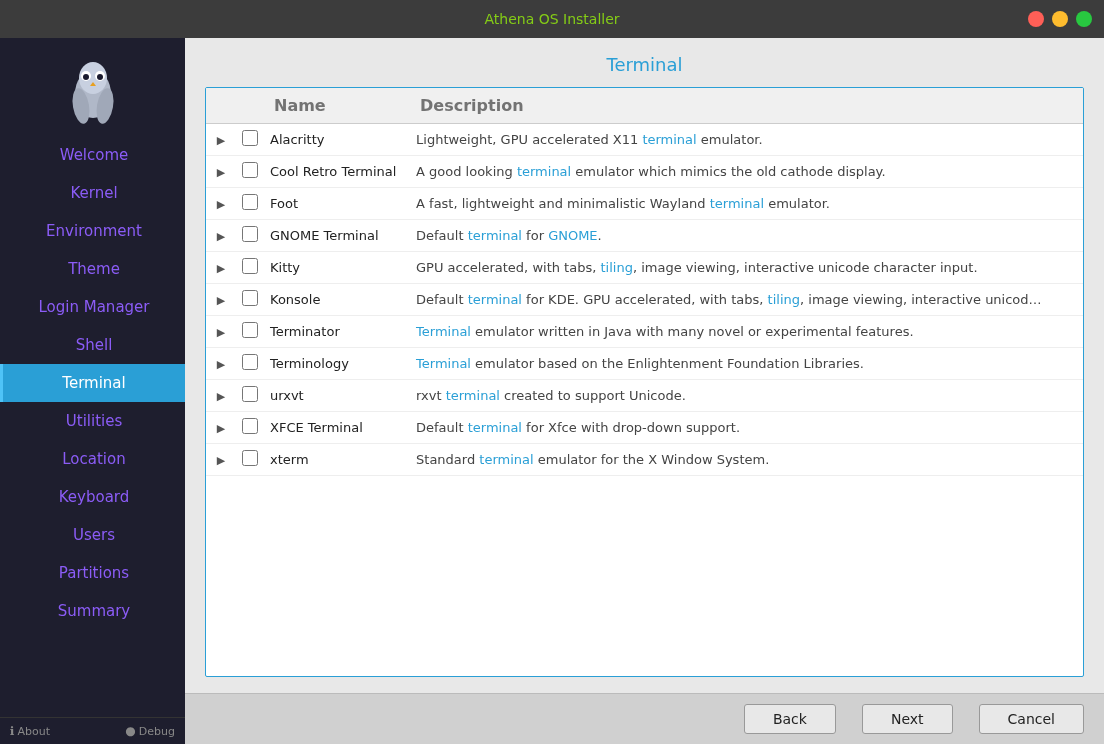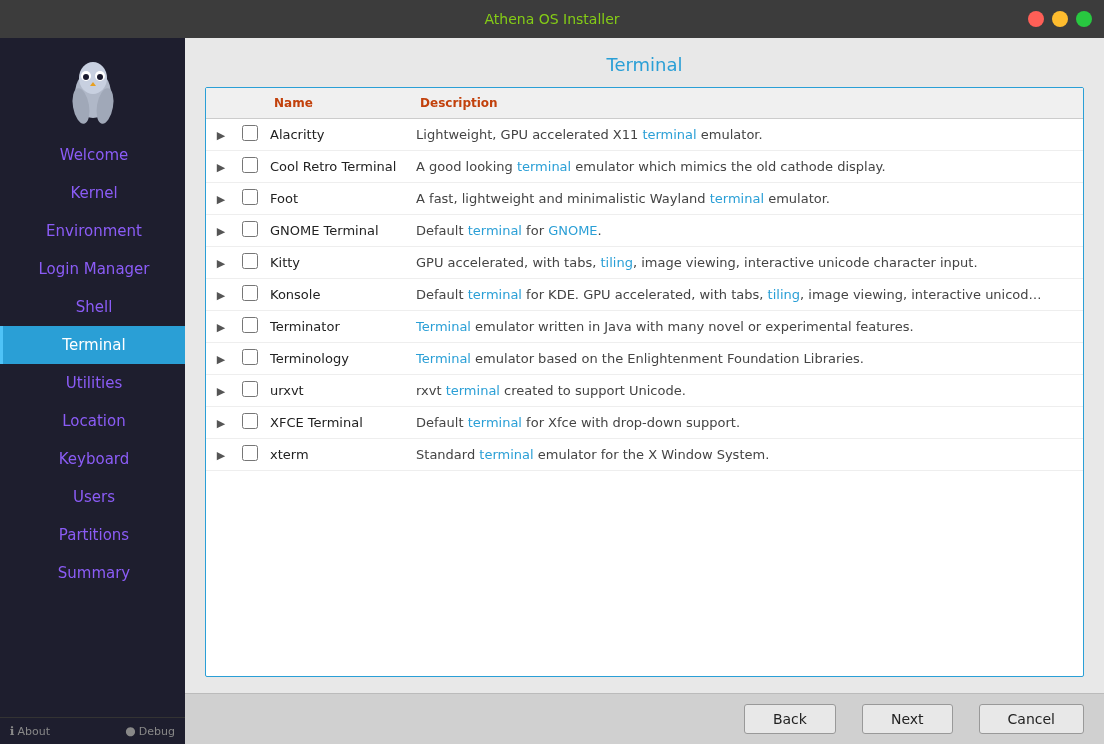--- a/index.html
+++ b/index.html
@@ -143,23 +143,23 @@
       width: 100%;
       border-collapse: collapse;
     }
     thead tr {
       background: #f0f0f0;
     }
     thead th {
       padding: 8px 10px;
       text-align: left;
       font-weight: bold;
-      color: #c2410c;
+      color: #737373;
       border-bottom: 1px solid #cccccc;
-      font-size: 12px;
+      font-size: 16px;
     }
     tbody tr {
       border-bottom: 1px solid #eeeeee;
     }
     tbody td {
       padding: 6px 6px;
       vertical-align: middle;
       color: #222;
       font-size: 13px;
     }
@@ -233,20 +233,21 @@
         <ellipse cx="18" cy="50" rx="8" ry="18" fill="#a0a8b8" transform="rotate(-10,18,50)"></ellipse>
         <ellipse cx="42" cy="50" rx="8" ry="18" fill="#a0a8b8" transform="rotate(10,42,50)"></ellipse>
       </svg>
     </div>
 
     <div class="sidebar-nav">
 
     <div class="sidebar-item">Welcome</div>
         <div class="sidebar-item">Kernel</div>
         <div class="sidebar-item">Environment</div>
+        <div class="sidebar-item">Theme</div>
         <div class="sidebar-item">Login Manager</div>
         <div class="sidebar-item">Shell</div>
         <div class="sidebar-item active">Terminal</div>
         <div class="sidebar-item">Utilities</div>
         <div class="sidebar-item">Location</div>
         <div class="sidebar-item">Keyboard</div>
         <div class="sidebar-item">Users</div>
         <div class="sidebar-item">Partitions</div>
         <div class="sidebar-item">Summary</div>
       </div>

